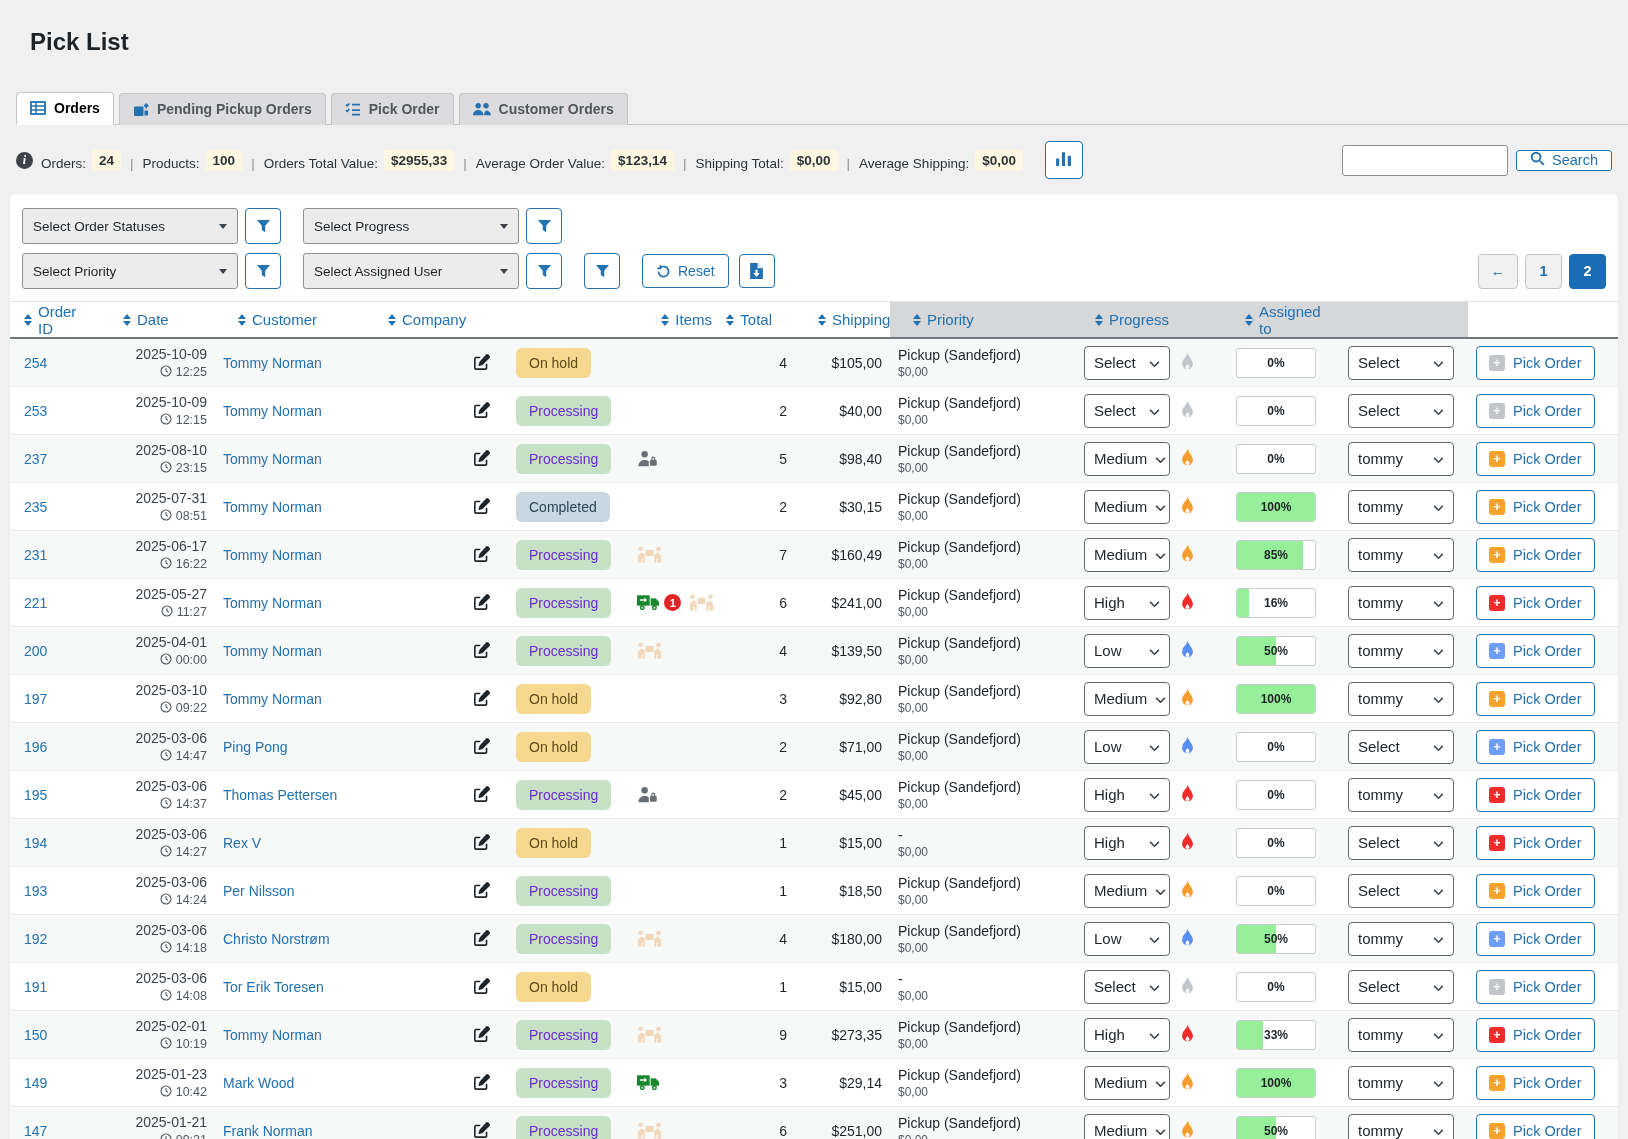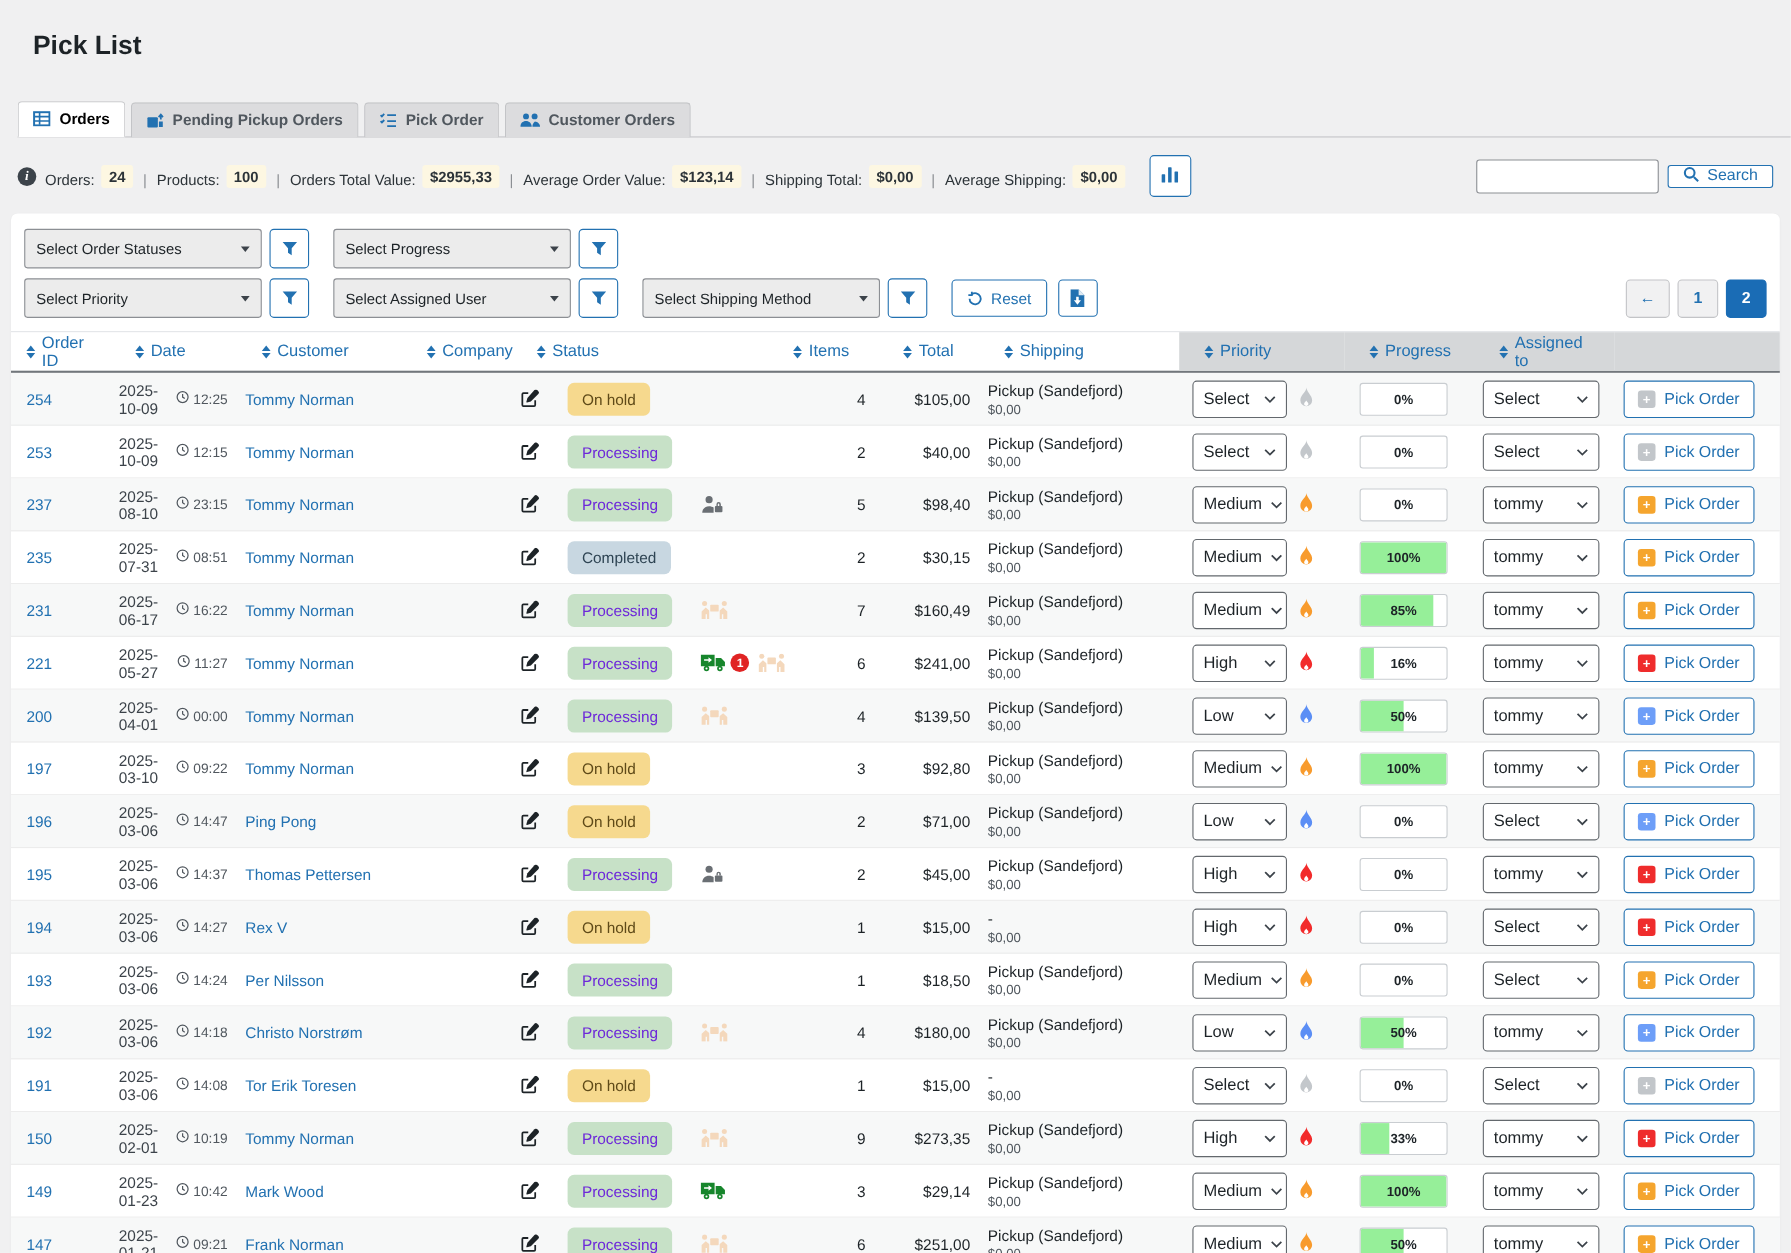--- a/index.html
+++ b/index.html
@@ -73,21 +73,21 @@
   .sort { display:inline-flex; flex-direction:column; gap:2px; }
   .sort i { display:block; width:0; height:0; border-left:4px solid transparent; border-right:4px solid transparent; }
   .sort .up { border-bottom:5px solid #2271b1; }
   .sort .dn { border-top:5px solid #2271b1; }
 
   .trow { border-bottom:1px solid #ececec; min-height:48px; }
   .trow:nth-child(odd) { background:#f7f8f8; }
   .cell { display:flex; align-items:center; padding:4px 8px; font-size:14px; color:#1d2327; }
   .c-id { padding-left:14px; }
   .link { color:#2271b1; text-decoration:none; cursor:pointer; }
-  .c-date { flex-direction:row; align-items:center; justify-content:center; gap:3px; }
+  .c-date { flex-direction:column; align-items:flex-end; justify-content:center; gap:3px; }
   .date { color:#3c434a; }
   .time { display:flex; align-items:center; gap:4px; font-size:12.5px; color:#50575e; }
   .c-status { gap:26px; }
   .edit { display:inline-flex; cursor:pointer; }
   .badge { padding:7px 13px; border-radius:6px; font-size:14px; white-space:nowrap; }
   .st-onhold { background:#f6d98e; color:#5f4a18; }
   .st-processing { background:#c7e1c7; color:#6d28d9; }
   .st-completed { background:#c8d7e1; color:#2e4453; }
   .sicons { display:flex; align-items:center; gap:8px; }
   .red-badge { width:17px; height:17px; border-radius:50%; background:#e02424; color:#fff; font-size:11px;
@@ -266,24 +266,20 @@
           </div>
           <button class="fbtn">
             <span style="display: inline-flex;">
               <svg width="15" height="15" viewBox="0 0 16 16">
                 <path fill="#2271b1" d="M1 1h14L9.8 7.2V14l-3.6-2.4V7.2Z"></path>
               </svg>
             </span>
           </button>
         </div>
         <div class="fgroup">
-          <div class="fselect">
-            <span>Select Shipping Method</span>
-            <span class="fcaret"></span>
-          </div>
           <button class="fbtn">
             <span style="display: inline-flex;">
               <svg width="15" height="15" viewBox="0 0 16 16">
                 <path fill="#2271b1" d="M1 1h14L9.8 7.2V14l-3.6-2.4V7.2Z"></path>
               </svg>
             </span>
           </button>
         </div>
         <button class="reset-btn">
           <span style="display: inline-flex;">
@@ -334,27 +330,20 @@
           <i class="dn"></i>
         </span>
         <span>Customer</span>
       </div>
       <div class="hcell">
         <span class="sort">
           <i class="up"></i>
           <i class="dn"></i>
         </span>
         <span>Company</span>
-      </div>
-      <div class="hcell">
-        <span class="sort">
-          <i class="up"></i>
-          <i class="dn"></i>
-        </span>
-        <span>Status</span>
       </div>
       <div class="hcell right">
         <span class="sort">
           <i class="up"></i>
           <i class="dn"></i>
         </span>
         <span>Items</span>
       </div>
       <div class="hcell right">
         <span class="sort">

